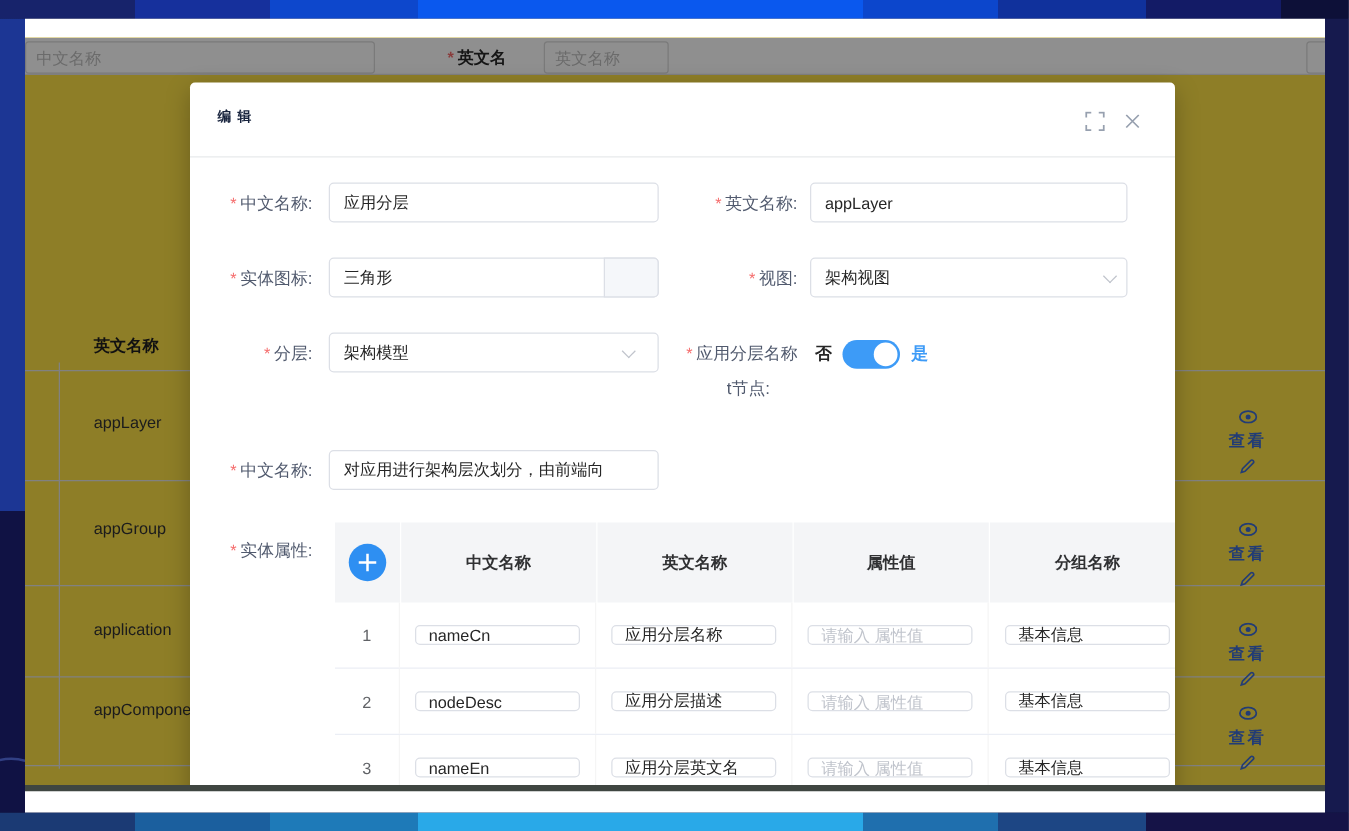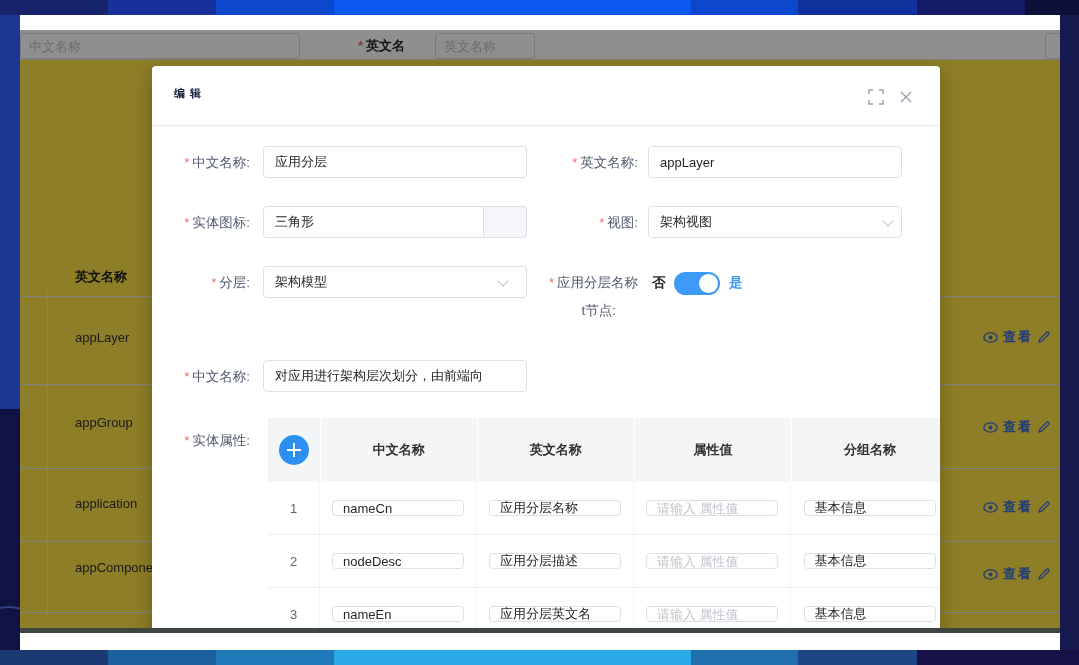--- a/index.html
+++ b/index.html
@@ -31,21 +31,21 @@
     font-size:13px; color:#262626; padding:0 8px; background:#fff; outline:none; }
   .bg-input::placeholder { color:#bfbfbf; }
   .bg-label { position:absolute; top:7px; font-size:13px; font-weight:bold; color:#262626; }
   .req { color:#f56c6c; margin-right:3px; font-size:13px; }
 
   .bgtable-header { position:absolute; left:55px; top:238px; font-size:13px; font-weight:bold; color:#1f1f1f; }
   .hline { position:absolute; left:0; width:1040px; height:1px; background:#e6e6e6; }
   .vline { position:absolute; left:27px; top:260px; width:1px; height:325px; background:#e6e6e6; }
   .bg-row-text { position:absolute; left:55px; font-size:13px; color:#333; }
   .action-cell { position:absolute; left:963px; display:flex; align-items:center; gap:5px;
-    color:#3d6bd0; font-size:13px; font-weight:bold; letter-spacing:2px; cursor:pointer; }
+    color:#3d6bd0; font-size:13px; font-weight:bold; letter-spacing:2px; cursor:pointer;flex-direction:column; }
   .action-cell svg { flex:0 0 auto; }
 
   .mask { position:absolute; left:0; top:0; width:1040px; height:598px; background:rgba(0,0,0,.44); z-index:2; }
 
   
   .dialog { position:absolute; left:132px; top:36px; width:788px; height:640px; background:#fff;
     border-radius:4px 4px 0 0; box-shadow:0 6px 20px rgba(0,0,0,.25); z-index:3; overflow:hidden; }
   .dlg-header { position:absolute; left:0; top:0; width:788px; height:60px; border-bottom:1px solid #e8eaec; }
   .dlg-title { position:absolute; left:22px; top:20px; font-size:11px; font-weight:bold;
     letter-spacing:5px; color:#17233d; }

